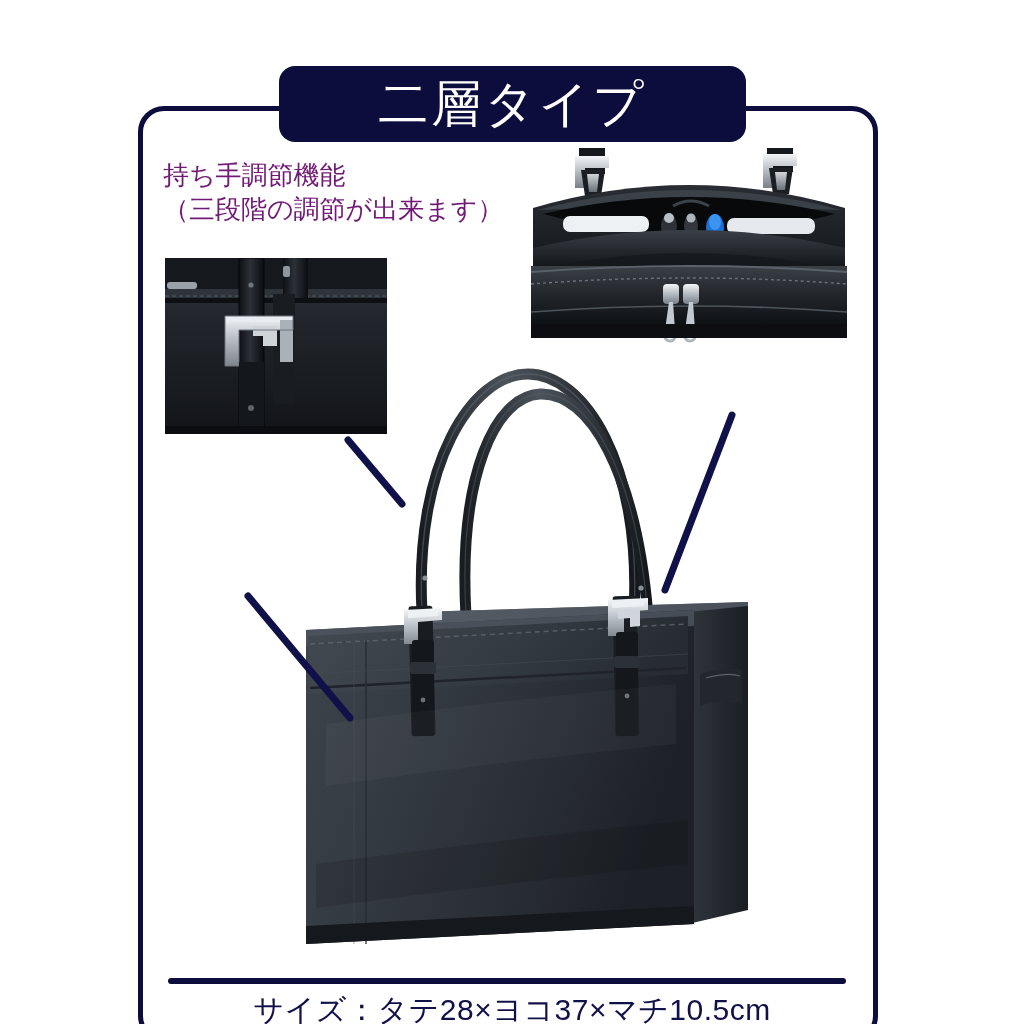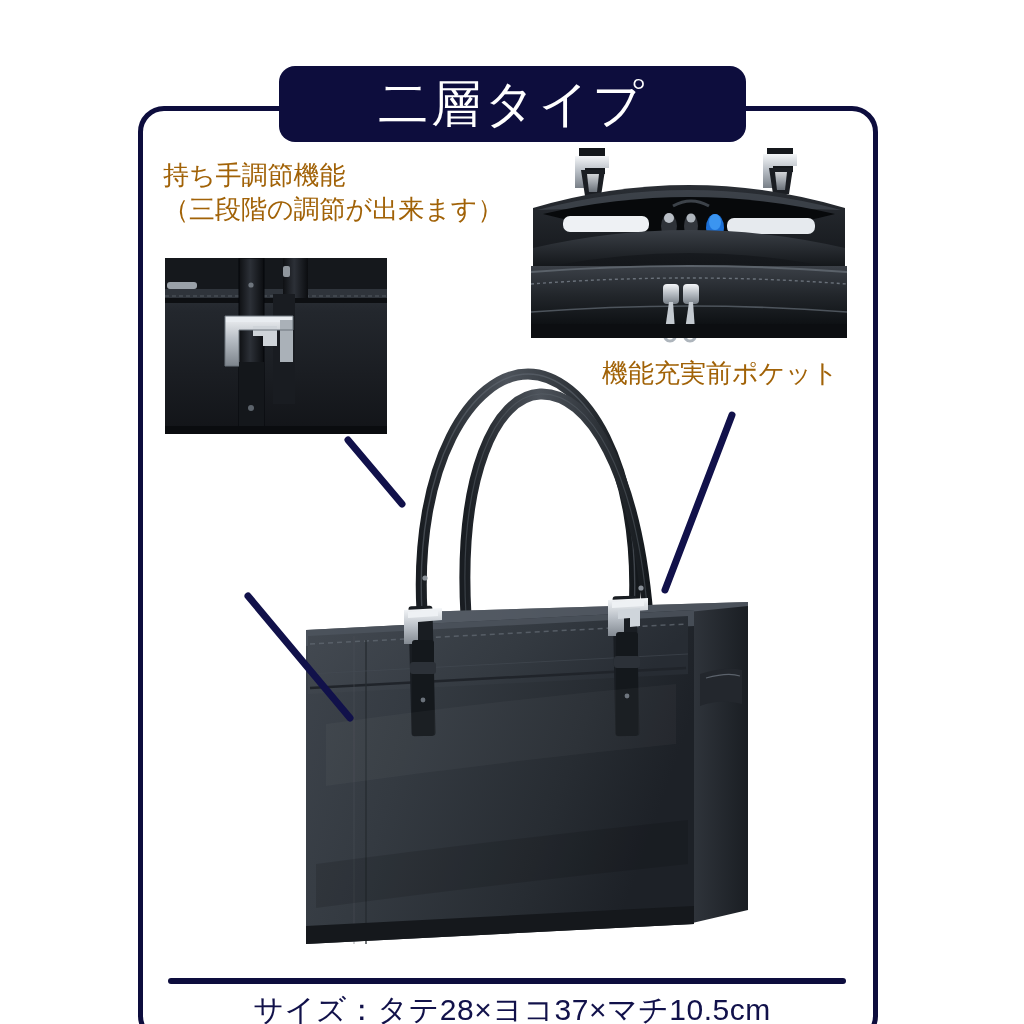--- a/index.html
+++ b/index.html
@@ -39,21 +39,21 @@
     font-size:50px;
     letter-spacing:3px;
     line-height:1;
     font-weight:400;
     white-space:nowrap;
   }
 
   
   .label{
     position:absolute;
-    color:#a16207;
+    color:#701a75;
     font-size:26px;
     line-height:1.32;
     letter-spacing:0px;
     white-space:pre;
     z-index:5;
   }
   #label-handle{left:163px;top:114px;}
   #label-pocket{left:602px;top:312px;}
   #label-bottle{left:155px;top:472px;}
 
@@ -296,19 +296,18 @@
 
   <svg class="leader" style="left:0;top:0;width:1024px;height:1024px;">
     <line x1="348" y1="396" x2="402" y2="460" stroke="#11114a" stroke-width="7" stroke-linecap="round"></line>
     <line x1="732" y1="371" x2="665" y2="546" stroke="#11114a" stroke-width="7" stroke-linecap="round"></line>
     <line x1="248" y1="552" x2="350" y2="674" stroke="#11114a" stroke-width="7" stroke-linecap="round"></line>
   </svg>
 
   <div class="label" id="label-handle">持ち手調節機能
 （三段階の調節が出来ます）</div>
 
-  <div class="label" id="label-pocket">機能充実前ポケット</div>
 
 
   <div class="divider"></div>
   <div class="size-text">サイズ：タテ28×ヨコ37×マチ10.5cm</div>
 
 </div>
 
 </body></html>

